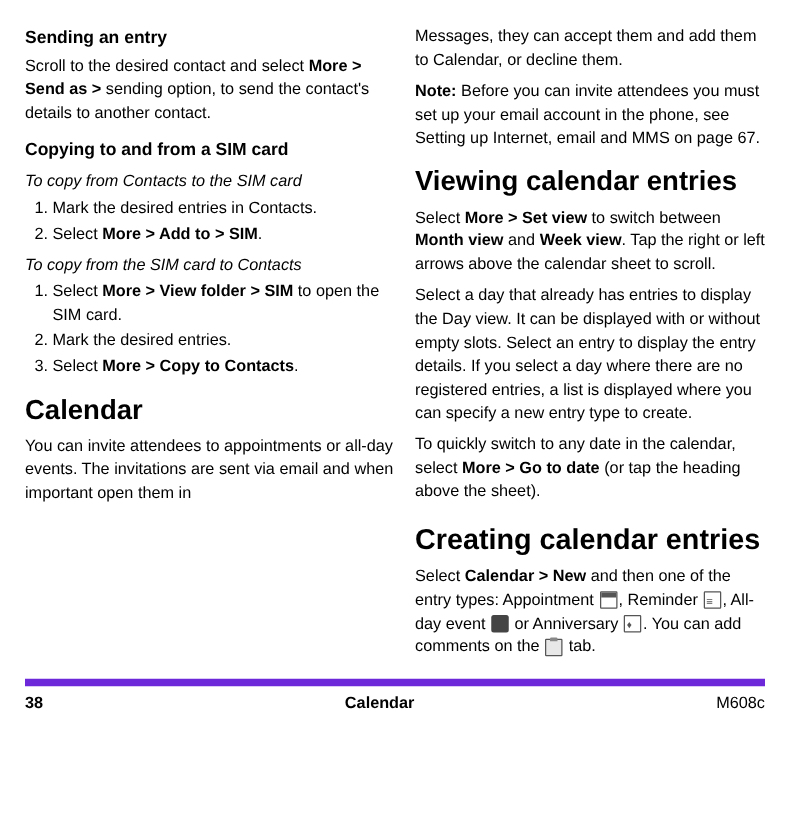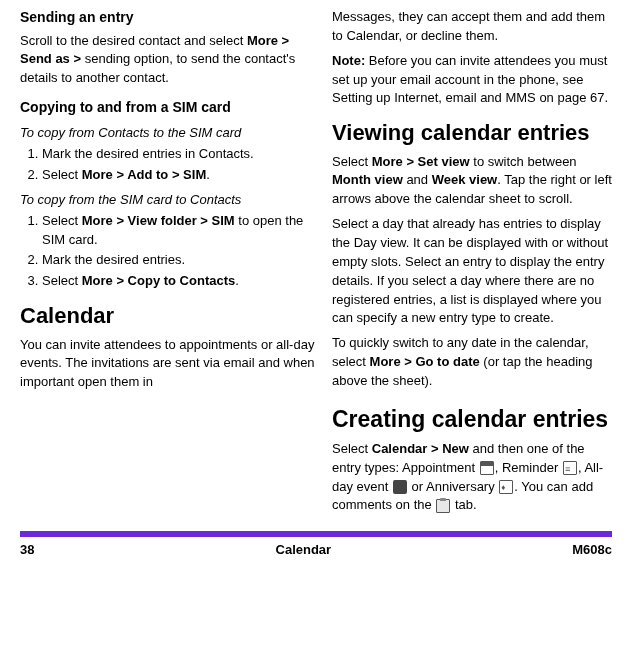--- a/index.html
+++ b/index.html
@@ -14,21 +14,21 @@
       background: #ffffff;
       font-family: Arial, Helvetica, sans-serif;
       font-size: 13px;
       color: #000000;
       line-height: 1.4;
     }
 
     .page-container {
       width: 632px;
       min-height: 655px;
-      padding: 8px 20px 0 20px;
+      padding: 20px 20px 0 20px;
       position: relative;
     }
 
     .section-heading {
       font-size: 14px;
       font-weight: bold;
       margin-bottom: 4px;
       margin-top: 10px;
     }
 
@@ -112,21 +112,21 @@
       margin-top: 10px;
     }
 
     .footer-left {
       font-size: 13px;
       font-weight: bold;
     }
 
     .footer-right {
       font-size: 13px;
-      font-weight: bold;
+      font-weight: normal;
     }
 
     .footer-center {
       font-size: 13px;
       font-weight: bold;
     }
 
     .inline-icon {
       display: inline-block;
       vertical-align: middle;

